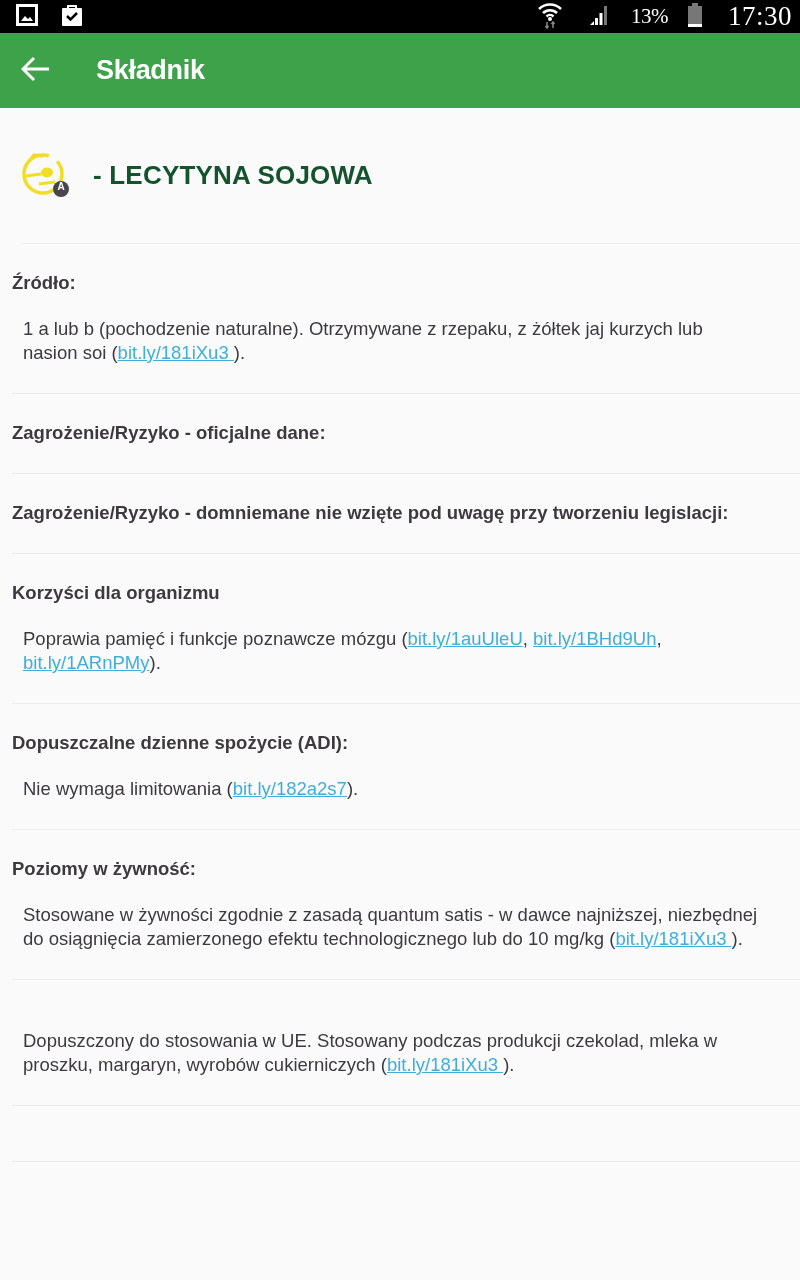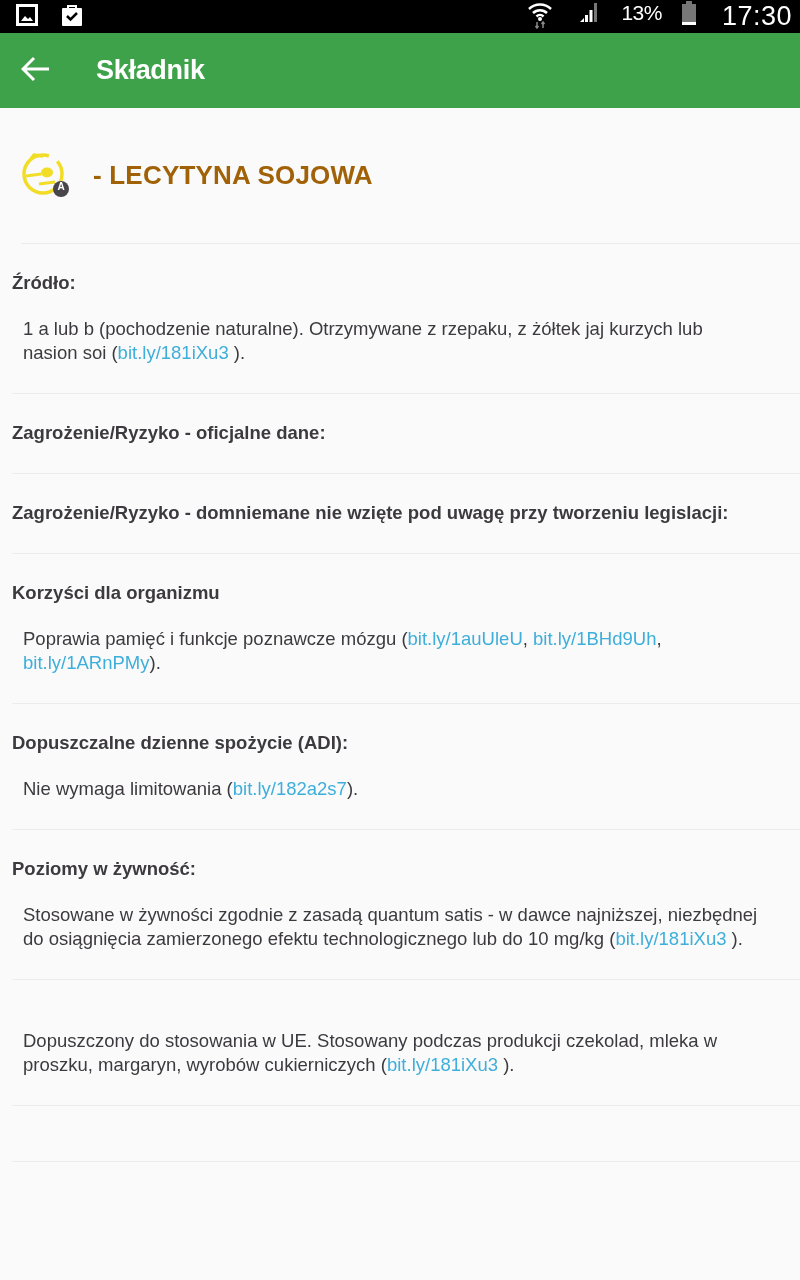--- a/index.html
+++ b/index.html
@@ -8,21 +8,21 @@
       background: #fafafa;
       font-family: "Liberation Sans", "DejaVu Sans", sans-serif;
     }
     .status-bar {
       position: absolute; top: 0; left: 0; width: 800px; height: 33px;
       background: #000; color: #fff;
       display: flex; align-items: center; justify-content: space-between;
       padding: 0 8px 0 16px;
     }
     .sb-left { display: flex; align-items: center; gap: 22px; }
-    .sb-right { display: flex; align-items: flex-start; gap: 20px; }
+    .sb-right { display: flex; align-items: center; gap: 20px; font-family: Liberation Serif, serif; }
     .sb-pct { font-size: 21px; color: #fff; letter-spacing: -0.5px; }
     .sb-time { font-size: 27px; color: #fff; margin-left: 6px; letter-spacing: 0.5px; }
     .app-bar {
       position: absolute; top: 33px; left: 0; width: 800px; height: 75px;
       background: #3da249;
       display: flex; align-items: center;
     }
     .back-btn {
       width: 72px; height: 75px; display: flex; align-items: center; justify-content: center;
       cursor: pointer;
@@ -34,40 +34,40 @@
     .content {
       position: absolute; top: 108px; left: 0; width: 800px; bottom: 0;
       overflow: hidden;
     }
     .ingredient-header {
       height: 136px; display: flex; align-items: center; padding-left: 20px;
       border-bottom: 1px solid #ececec; margin-left: 21px; padding-left: 0;
     }
     .ing-icon { width: 52px; height: 52px; position: relative; margin-right: 20px; margin-top: -2px; }
     .ing-name {
-      font-size: 26px; font-weight: bold; color: #a16207; letter-spacing: 0.2px;
+      font-size: 26px; font-weight: bold; color: #14532d; letter-spacing: 0.2px;
     }
     .section {
       margin-left: 12px;
       border-bottom: 1px solid #ececec;
       padding-top: 27px;
       padding-bottom: 28px;
     }
     .section-title {
       font-size: 18.5px; color: #3c3a3e; font-weight: bold;
       line-height: 24px;
     }
     .section-body {
       font-size: 18.5px; color: #3c3a3e;
       line-height: 24px;
       padding-left: 11px; padding-right: 40px;
       margin-top: 22px;
     }
     .section-body a {
-      color: #3eaedb; cursor: pointer;
+      color: #3eaedb; text-decoration: underline; cursor: pointer;
     }
   </style>
 </head>
 <body>
 
 <div class="status-bar">
   <div class="sb-left">
     <span>
       <svg width="22" height="22" viewBox="0 0 22 22">
         <rect x="1.5" y="1.5" width="19" height="19" fill="none" stroke="#fff" stroke-width="3"></rect>

